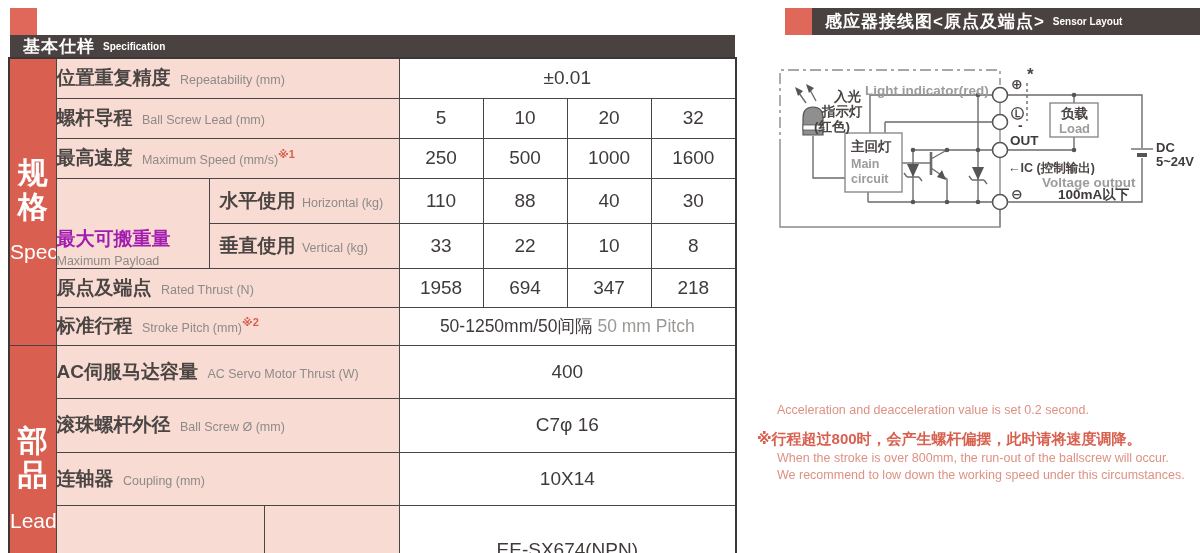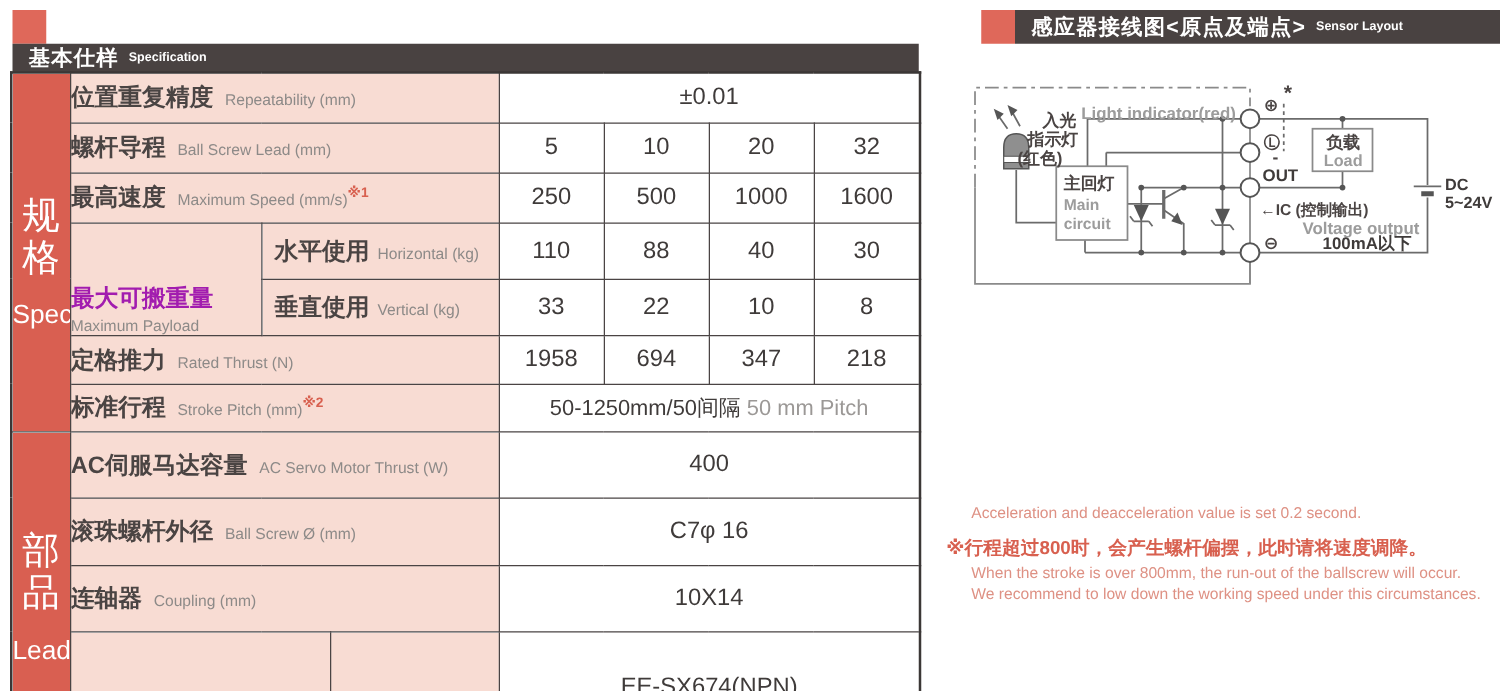--- a/index.html
+++ b/index.html
@@ -14,21 +14,21 @@
   .hbar .bar .zh{font-size:17px;font-weight:bold;letter-spacing:1px;}
   .hbar .bar .en{font-size:10px;font-weight:600;margin-left:8px;}
   #hdr-left{left:10px;top:8px;width:725px;flex-direction:column;}
   #hdr-right{left:785px;top:8px;width:415px;}
 
   
   table.spec{position:absolute;left:8px;top:57px;width:727px;border-collapse:collapse;
              table-layout:fixed;border:2px solid #3B3736;}
   table.spec td{border:1px solid #4A4444;padding:0;overflow:hidden;}
   .sec-cell{background:#D95F51;text-align:center;vertical-align:middle;}
-  .sec-zh{width:1em;margin:17px auto;font-size:30px;font-weight:normal;color:#fff;
+  .sec-zh{width:1em;margin:17px auto;font-size:30px;font-weight:bold;color:#fff;
           line-height:1.12;word-break:break-all;}
   .sec-en{font-size:21px;color:#fff;margin-top:3px;}
   .lbl{background:#F8DCD3;vertical-align:middle;padding-left:12px;}
   .lbl .zh{font-size:19px;font-weight:600;color:#4A4443;}
   .lbl .en{font-size:12.5px;color:#8D8A88;margin-left:5px;}
   .lbl sup{color:#D8604F;font-size:11px;font-weight:bold;}
   .lbl .zh-block{font-size:19px;font-weight:600;color:#a21caf;display:block;margin-top:47px;}
   .lbl .en-block{font-size:12.5px;color:#8D8A88;display:block;margin-top:2px;}
   .val{background:#fff;text-align:center;vertical-align:middle;
        font-size:19px;color:#3F3B3A;}
@@ -135,21 +135,21 @@
       <span class="zh">垂直使用</span>
       <span class="en" style="margin-left:2px">Vertical (kg)</span>
     </td>
     <td class="val">33</td>
     <td class="val">22</td>
     <td class="val">10</td>
     <td class="val">8</td>
   </tr>
   <tr style="height:39px">
     <td class="lbl" colspan="3">
-      <span class="zh">定格推力</span>
+      <span class="zh">原点及端点</span>
       <span class="en">Rated Thrust (N)</span>
     </td>
     <td class="val">1958</td>
     <td class="val">694</td>
     <td class="val">347</td>
     <td class="val">218</td>
   </tr>
   <tr style="height:38px">
     <td class="lbl" colspan="3">
       <span class="zh">标准行程</span>

